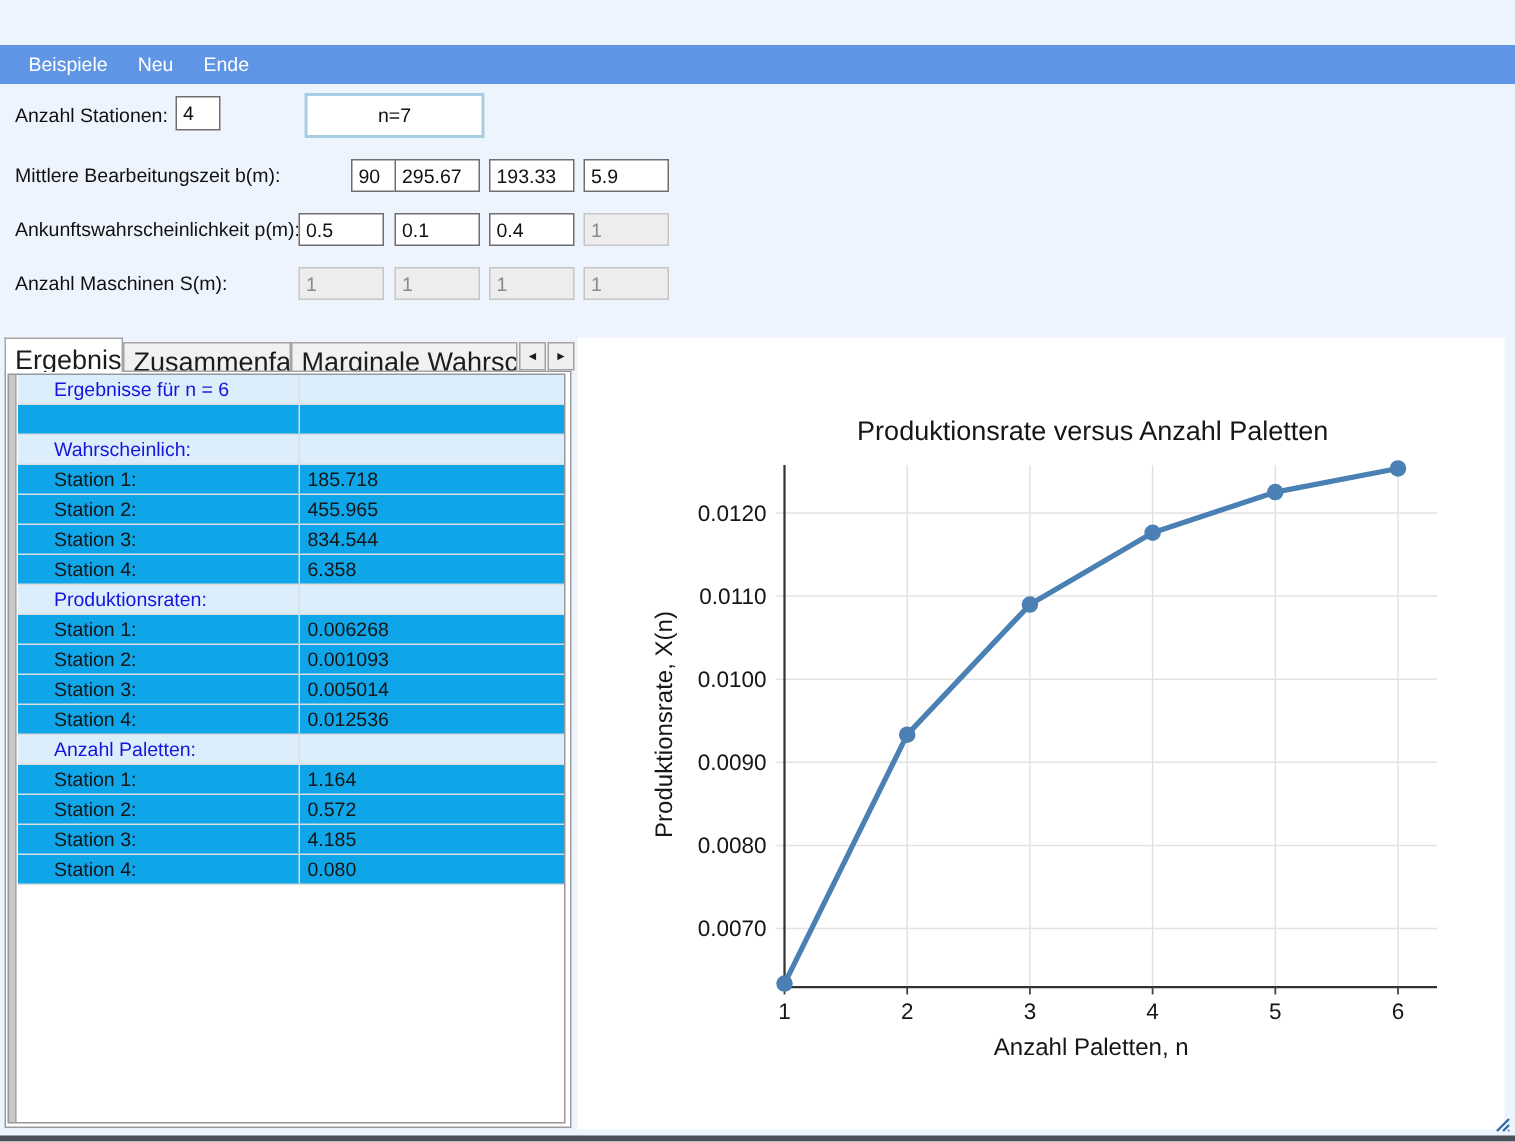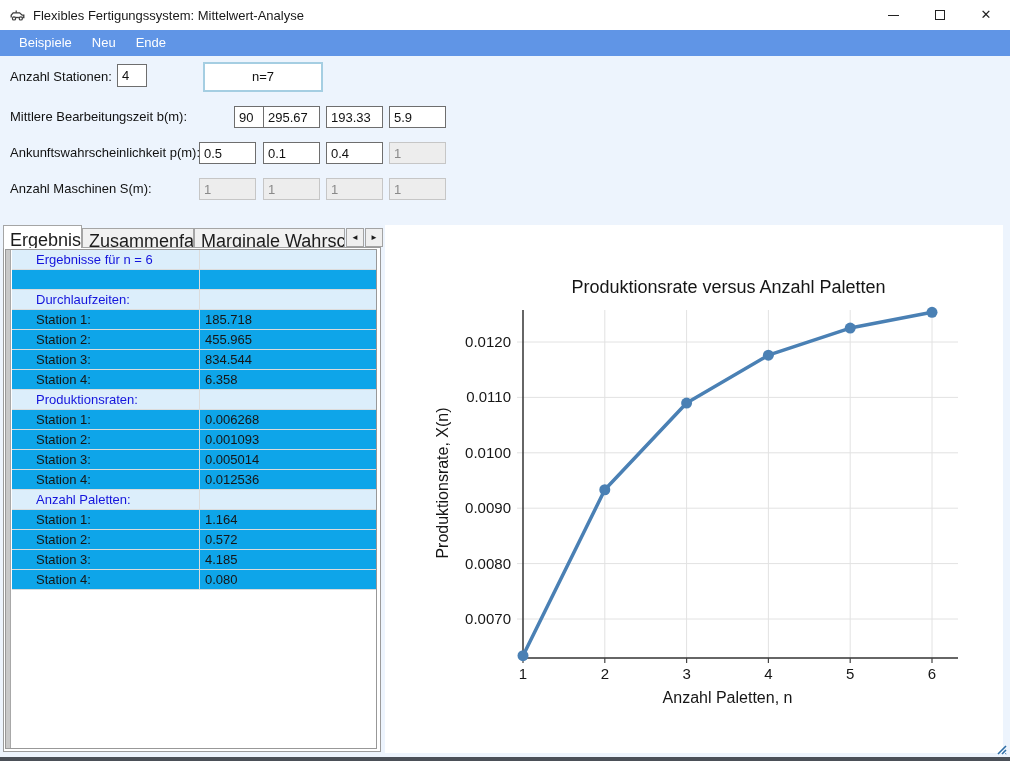--- a/index.html
+++ b/index.html
@@ -44,33 +44,20 @@
   .chartpanel{position:absolute;left:385px;top:225px;width:618px;height:528px;background:#ffffff;}
   
   .bottom-strip{position:absolute;left:0;bottom:0;width:100%;height:4px;background:#4b5058;}
   .resize-grip{position:absolute;right:3px;bottom:6px;width:14px;height:14px;}
 </style>
 </head>
 <body>
 
 <div id="win">
 
-  <div class="titlebar">
-    <svg class="app-icon" viewBox="0 0 17 16">
-      <path d="M2.2 10.5 V8.2 L4.2 5.8 H10.6 L13.2 8.2 H14.8 V10.5 H13.4" fill="none" stroke="#3c3c3c" stroke-width="1.3"></path>
-      <path d="M6.6 10.5 H9.9" fill="none" stroke="#3c3c3c" stroke-width="1.3"></path>
-      <circle cx="5" cy="11.4" r="1.6" fill="none" stroke="#3c3c3c" stroke-width="1.2"></circle>
-      <circle cx="11.8" cy="11.4" r="1.6" fill="none" stroke="#3c3c3c" stroke-width="1.2"></circle>
-      <path d="M7.2 5.8 V3.6" fill="none" stroke="#3c3c3c" stroke-width="1.2"></path>
-    </svg>
-    <span class="title-text">Flexibles Fertigungssystem: Mittelwert-Analyse</span>
-    <button class="winbtn winbtn-min"><span class="min-line"></span></button>
-    <button class="winbtn winbtn-max"><span class="max-box"></span></button>
-    <button class="winbtn winbtn-close"><span>✕</span></button>
-  </div>
 
   <div class="menubar">
       <div class="menu-item">Beispiele</div>
       <div class="menu-item">Neu</div>
       <div class="menu-item">Ende</div>
     </div>
 
   <span class="param-label" style="top:69px;">Anzahl Stationen:</span>
   <input class="stations-input" value="4" style="">
   <div class="n-display">n=7</div>
@@ -113,21 +100,21 @@
       <div class="grid-rows">
           <div class="g-row hdr">
             <span class="g-label">Ergebnisse für n = 6</span>
             <span class="g-val"></span>
           </div>
           <div class="g-row">
             <span class="g-label"></span>
             <span class="g-val"></span>
           </div>
           <div class="g-row hdr">
-            <span class="g-label">Durchlaufzeiten:</span>
+            <span class="g-label">Wahrscheinlich:</span>
             <span class="g-val"></span>
           </div>
           <div class="g-row">
             <span class="g-label">Station 1:</span>
             <span class="g-val">185.718</span>
           </div>
           <div class="g-row">
             <span class="g-label">Station 2:</span>
             <span class="g-val">455.965</span>
           </div>

